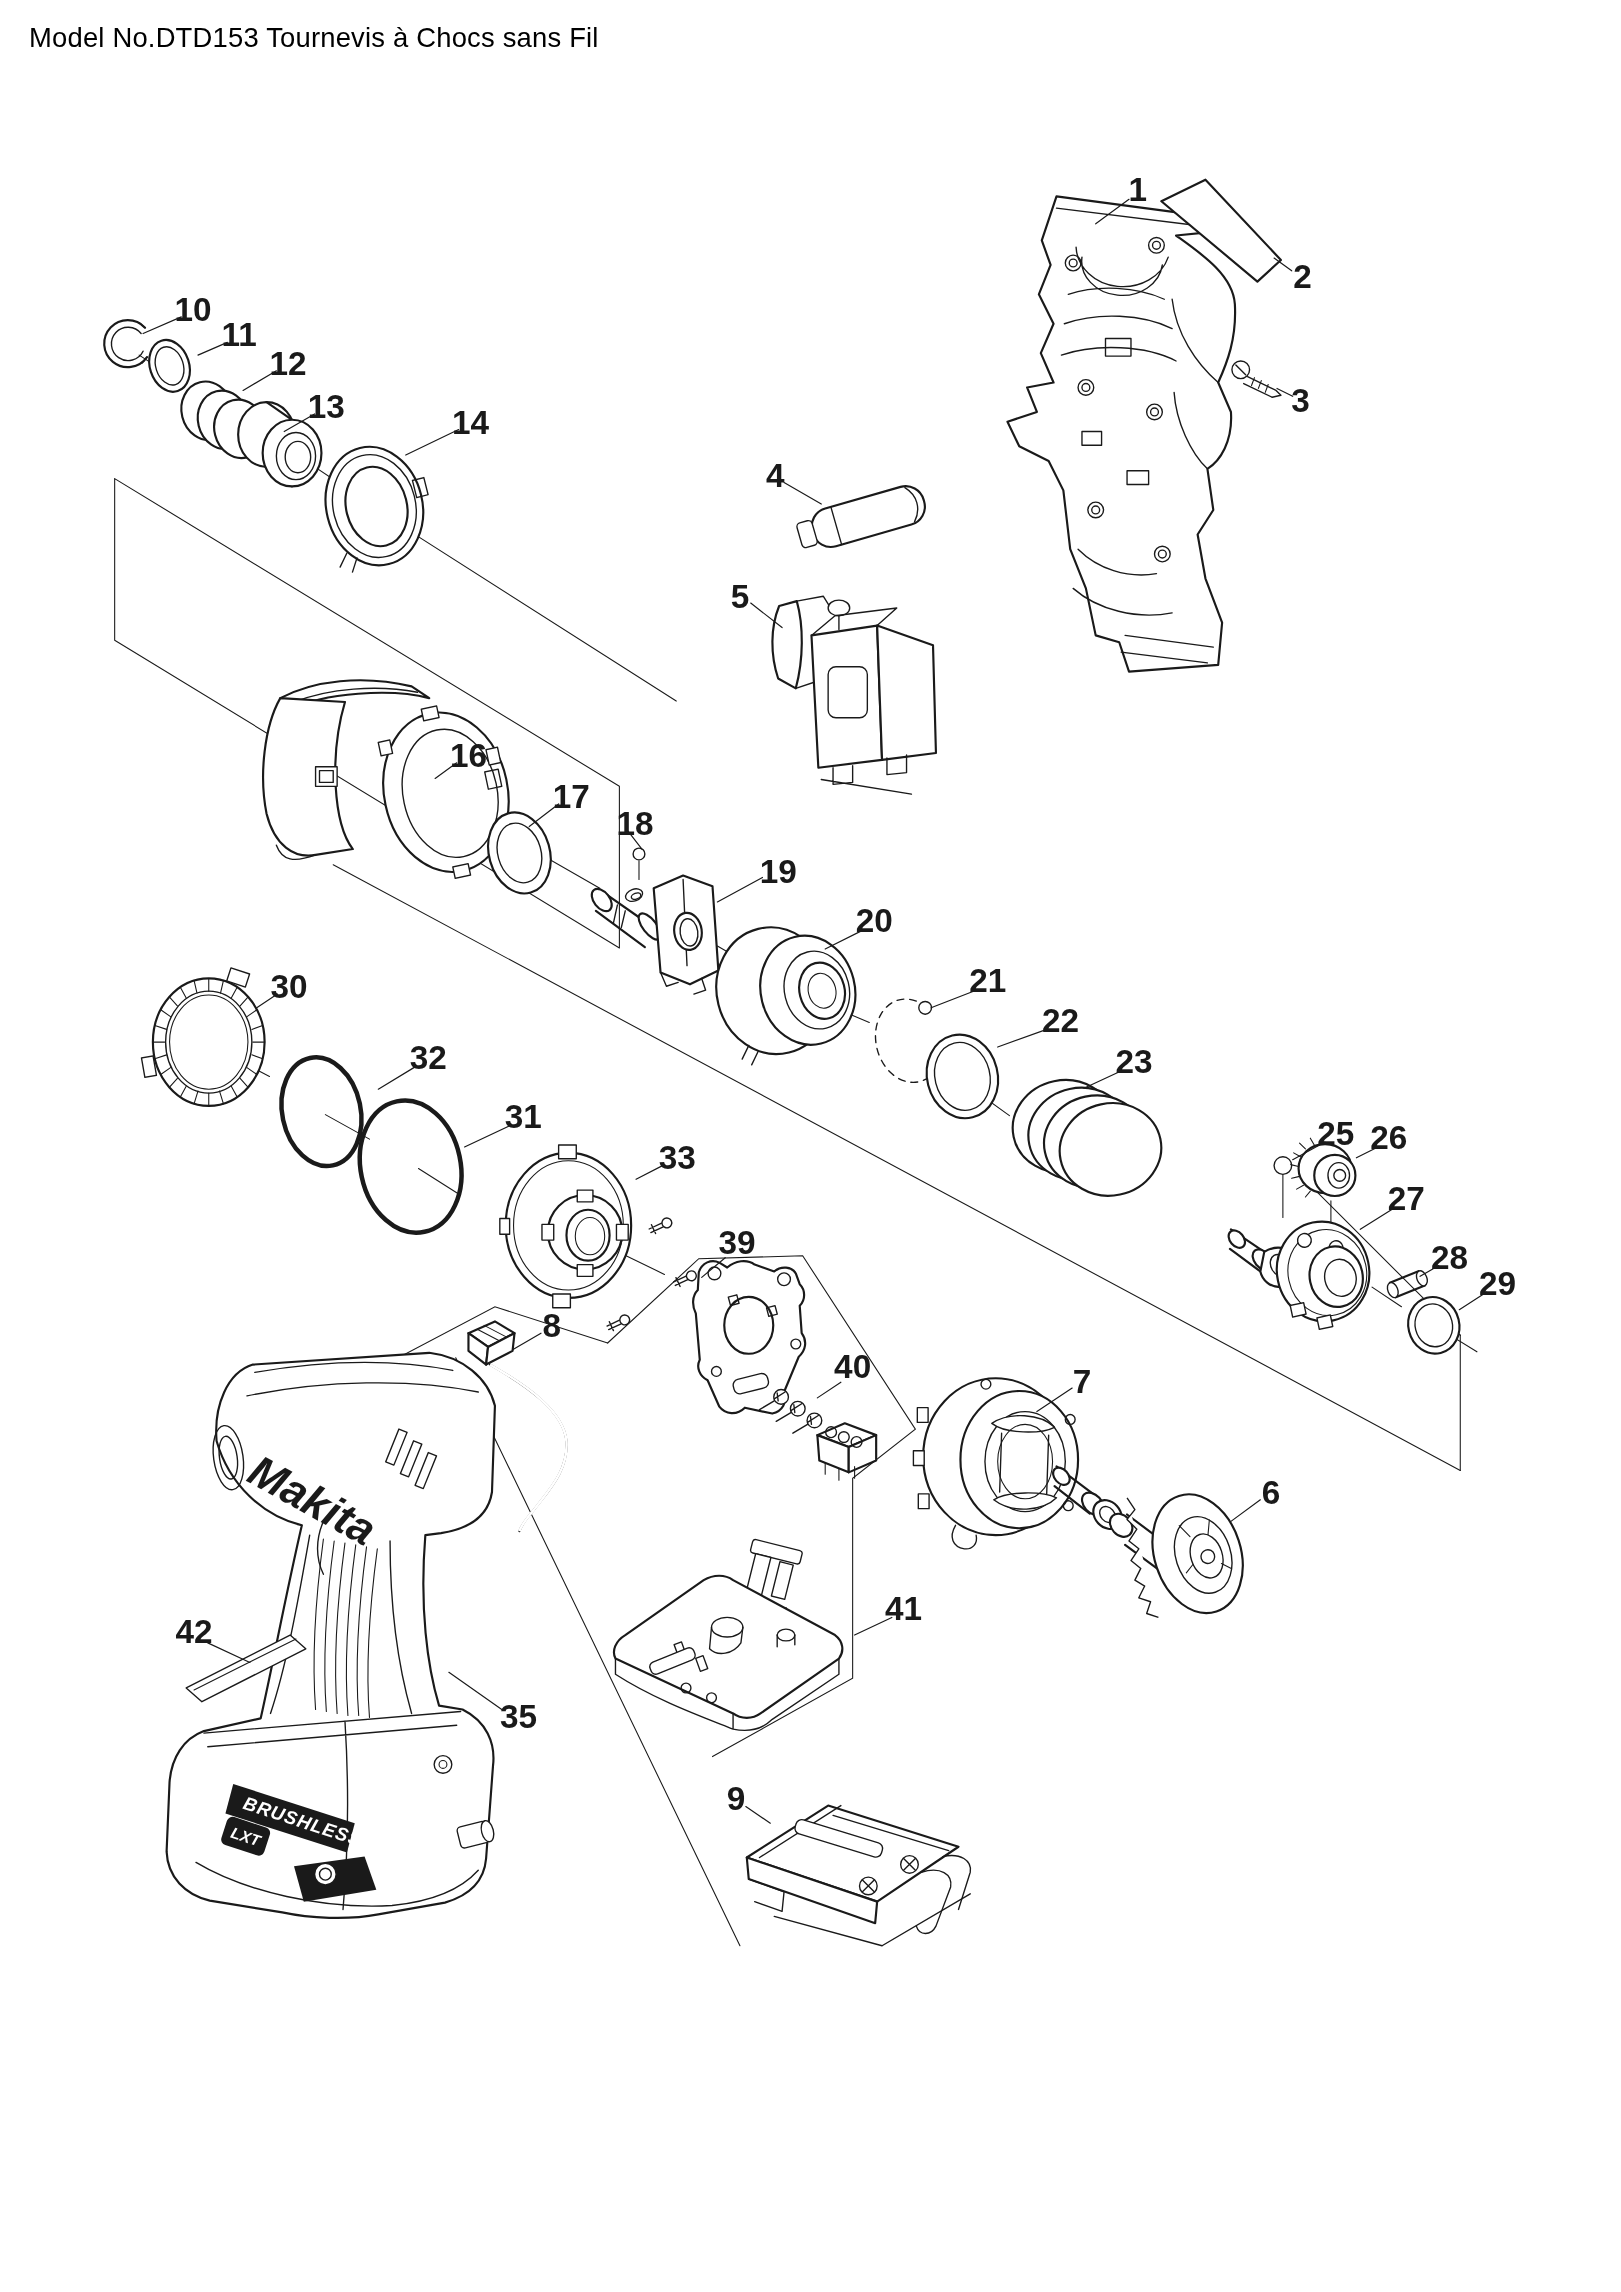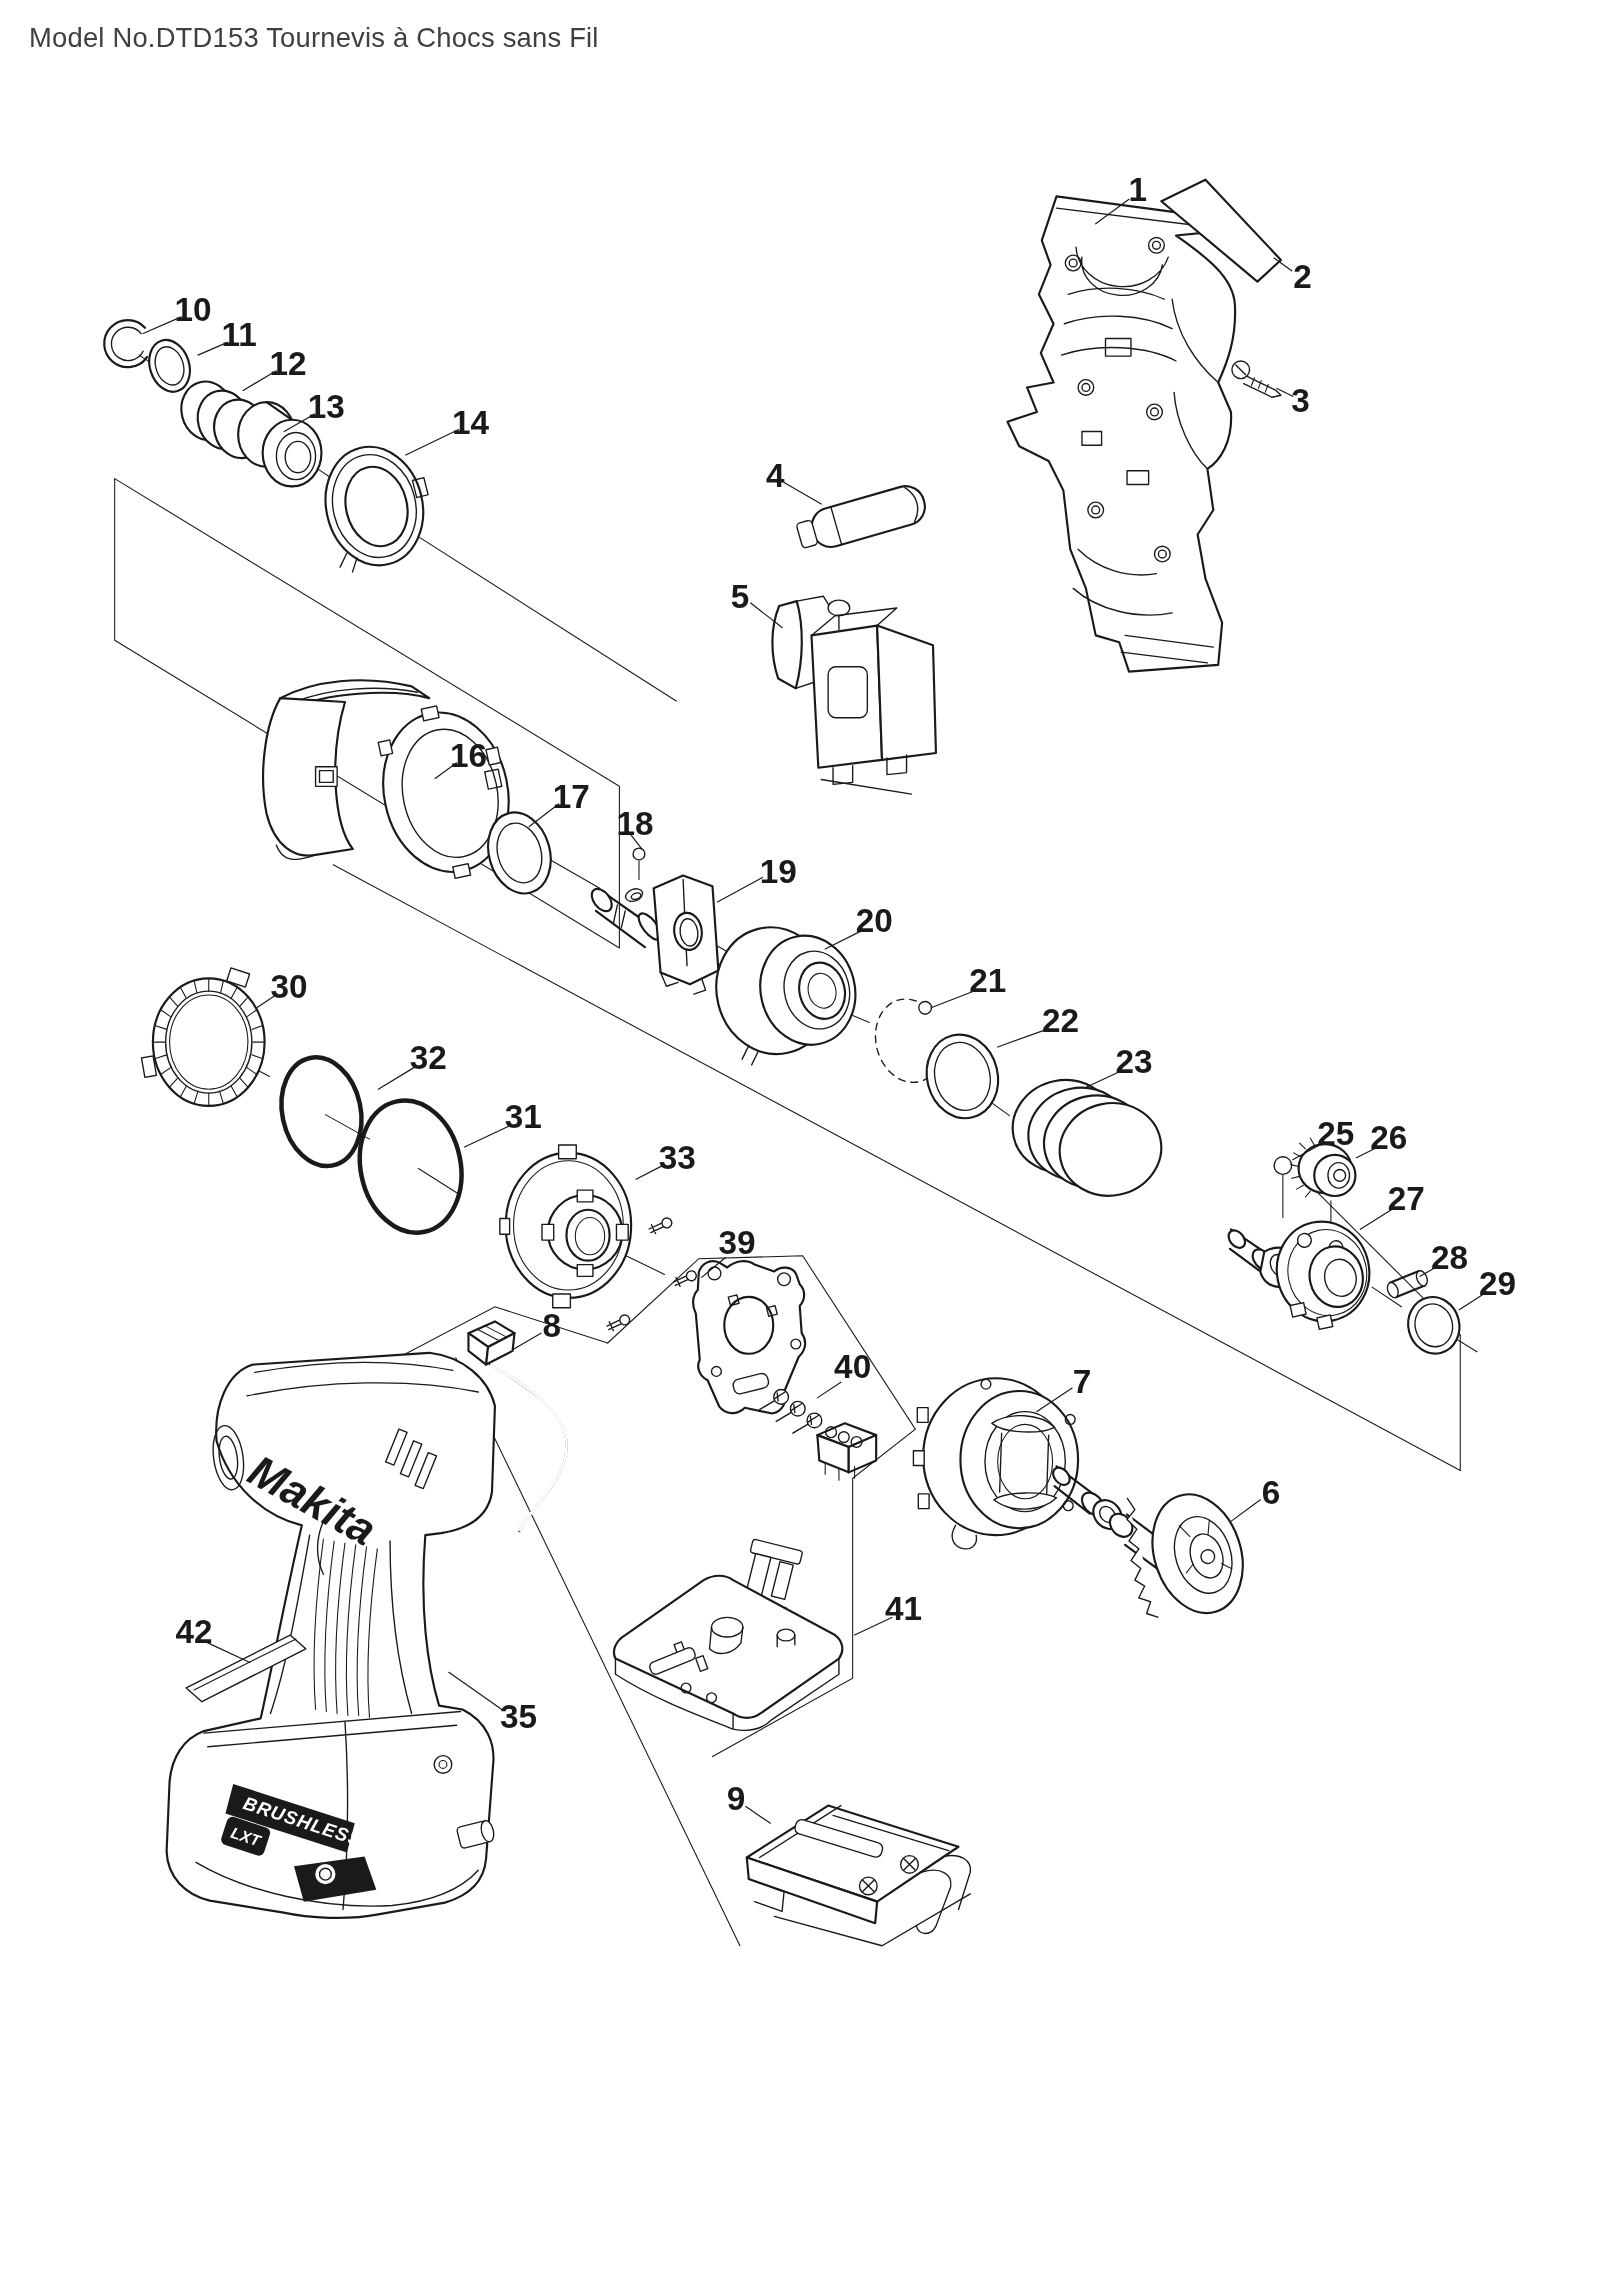--- a/index.html
+++ b/index.html
@@ -1,19 +1,19 @@
 <!DOCTYPE html>
 <html><head>
 <meta charset="utf-8">
 <style>
   html,body{margin:0;padding:0;background:#fff;}
   #canvas{position:relative;width:1621px;height:2293px;background:#fff;overflow:hidden;
           font-family:"Liberation Sans",sans-serif;}
   .title{position:absolute;left:29px;top:21.6px;font:400 27.4px "Liberation Sans",sans-serif;
-         color:#404040;letter-spacing:0.2px;white-space:pre;}
+         color:#000000;letter-spacing:0.2px;white-space:pre;}
   svg{position:absolute;left:0;top:0;}
   .s2{stroke:#1a1a1a;stroke-width:2.2;fill:none;stroke-linecap:round;stroke-linejoin:round;}
   .s1{stroke:#1a1a1a;stroke-width:1.4;fill:none;stroke-linecap:round;stroke-linejoin:round;}
   .s0{stroke:#1a1a1a;stroke-width:1.1;fill:none;stroke-linecap:round;}
   .ld{stroke:#1a1a1a;stroke-width:1.2;fill:none;stroke-linecap:round;}
   .or{stroke:#1a1a1a;stroke-width:4.6;fill:none;}
   .cw{fill:#ffffff;stroke:#1a1a1a;stroke-width:2.2;stroke-linejoin:round;}
   .cw1{fill:#ffffff;stroke:#1a1a1a;stroke-width:1.4;stroke-linejoin:round;}
   .fk{fill:#1a1a1a;stroke:none;}
   .lbl{font:700 34px "Liberation Sans",sans-serif;fill:#1a1a1a;}

